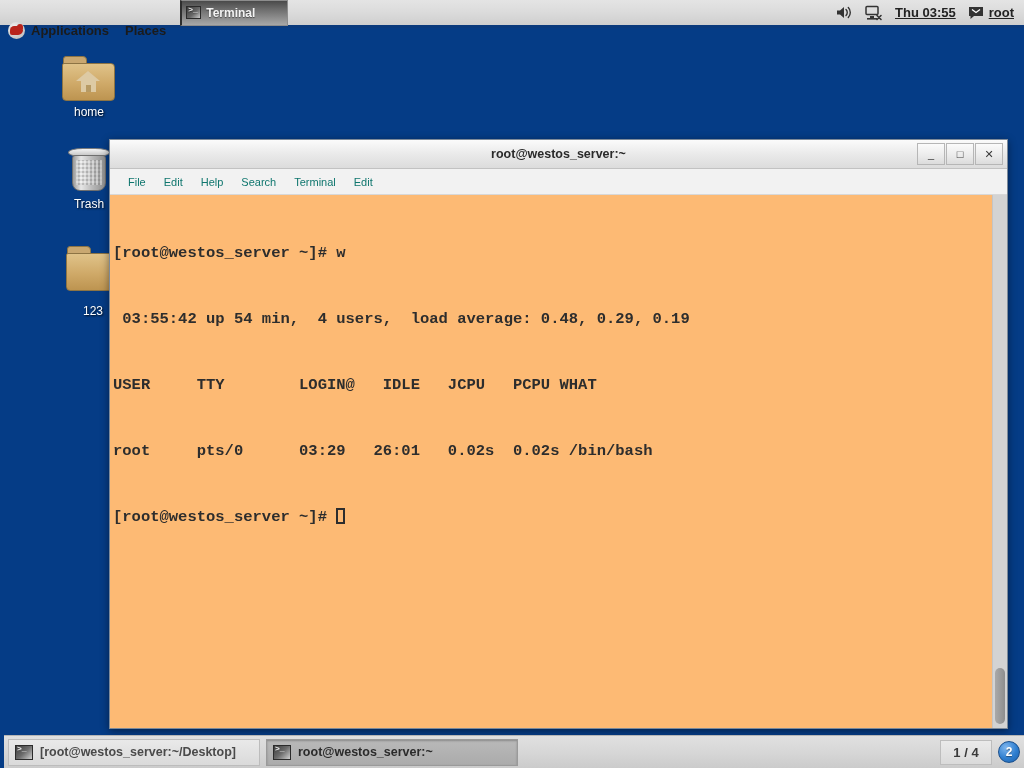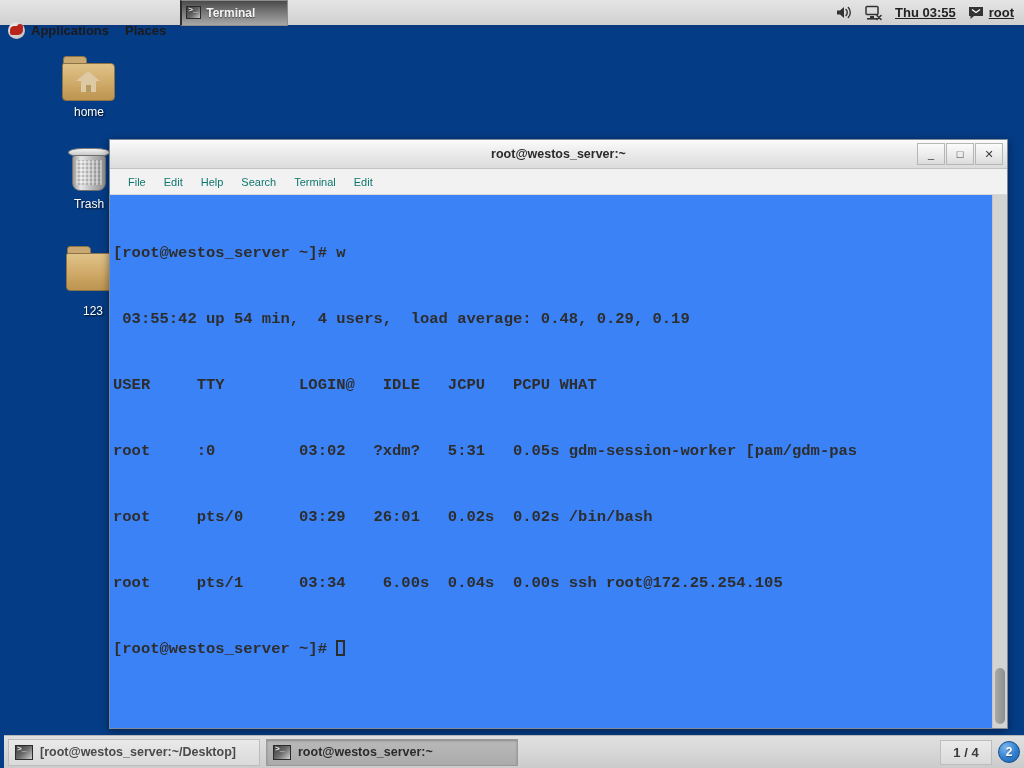--- a/index.html
+++ b/index.html
@@ -158,21 +158,21 @@
   }
   #menubar {
     height: 26px; background: #f2f2f2;
     border-bottom: 1px solid #d8d8d8;
     display: flex; align-items: center; gap: 2px; padding-left: 10px;
   }
   .menu-item {
     padding: 3px 8px; font-size: 11px; color: #0f766e; cursor: default;
   }
   #term-area {
-    flex: 1; background: #3b82f6; display: flex; position: relative; overflow: hidden;
+    flex: 1; background: #fdba74; display: flex; position: relative; overflow: hidden;
   }
   #term-text {
     flex: 1; padding: 3px 0 0 3px;
     font-family: "Liberation Mono", "DejaVu Sans Mono", monospace;
     font-size: 15.5px; line-height: 22px;
     color: #2d2d2d; white-space: pre; overflow: hidden;
   }
   .tline { font-weight: bold; }
   .cursor-block {
     display: inline-block; width: 9px; height: 16px;
@@ -336,23 +336,21 @@
     <div class="menu-item">Search</div>
     <div class="menu-item">Terminal</div>
     <div class="menu-item">Edit</div>
   </div>
 
   <div id="term-area">
     <div id="term-text">
       <div class="tline">[root@westos_server ~]# w</div>
       <div class="tline"> 03:55:42 up 54 min,  4 users,  load average: 0.48, 0.29, 0.19</div>
       <div class="tline">USER     TTY        LOGIN@   IDLE   JCPU   PCPU WHAT</div>
-      <div class="tline">root     :0         03:02   ?xdm?   5:31   0.05s gdm-session-worker [pam/gdm-pas</div>
       <div class="tline">root     pts/0      03:29   26:01   0.02s  0.02s /bin/bash</div>
-      <div class="tline">root     pts/1      03:34    6.00s  0.04s  0.00s ssh root@172.25.254.105</div>
       <div class="tline"><span>[root@westos_server ~]# </span><span class="cursor-block"></span></div>
     </div>
     <div id="term-scroll">
       <div id="term-thumb"></div>
     </div>
   </div>
 </div>
 
 <div id="bottom-panel">
   <div class="task-btn">

